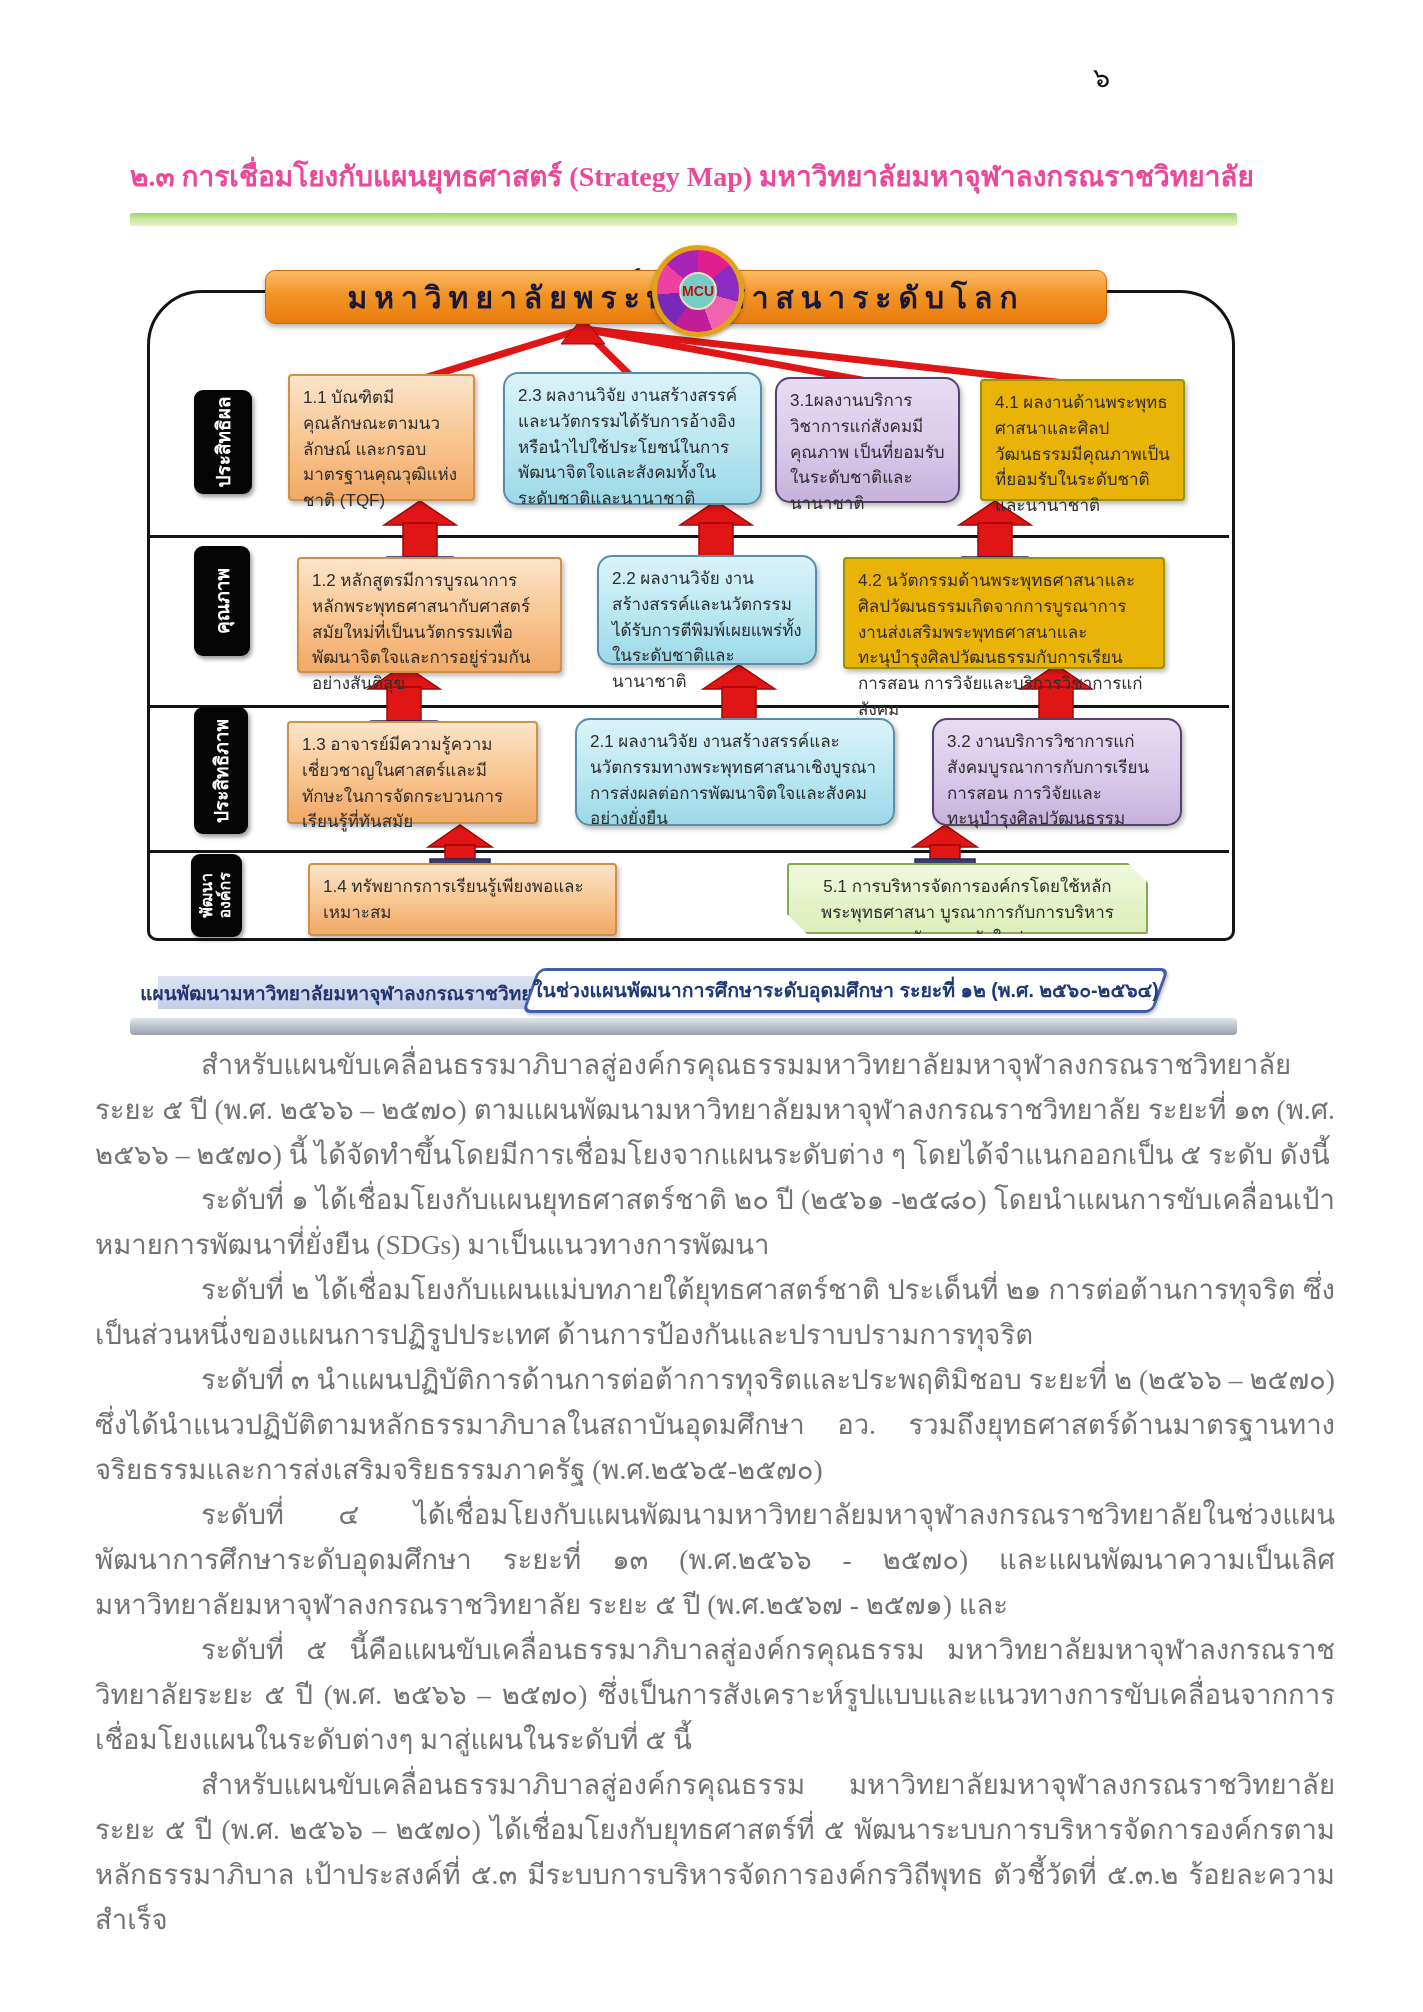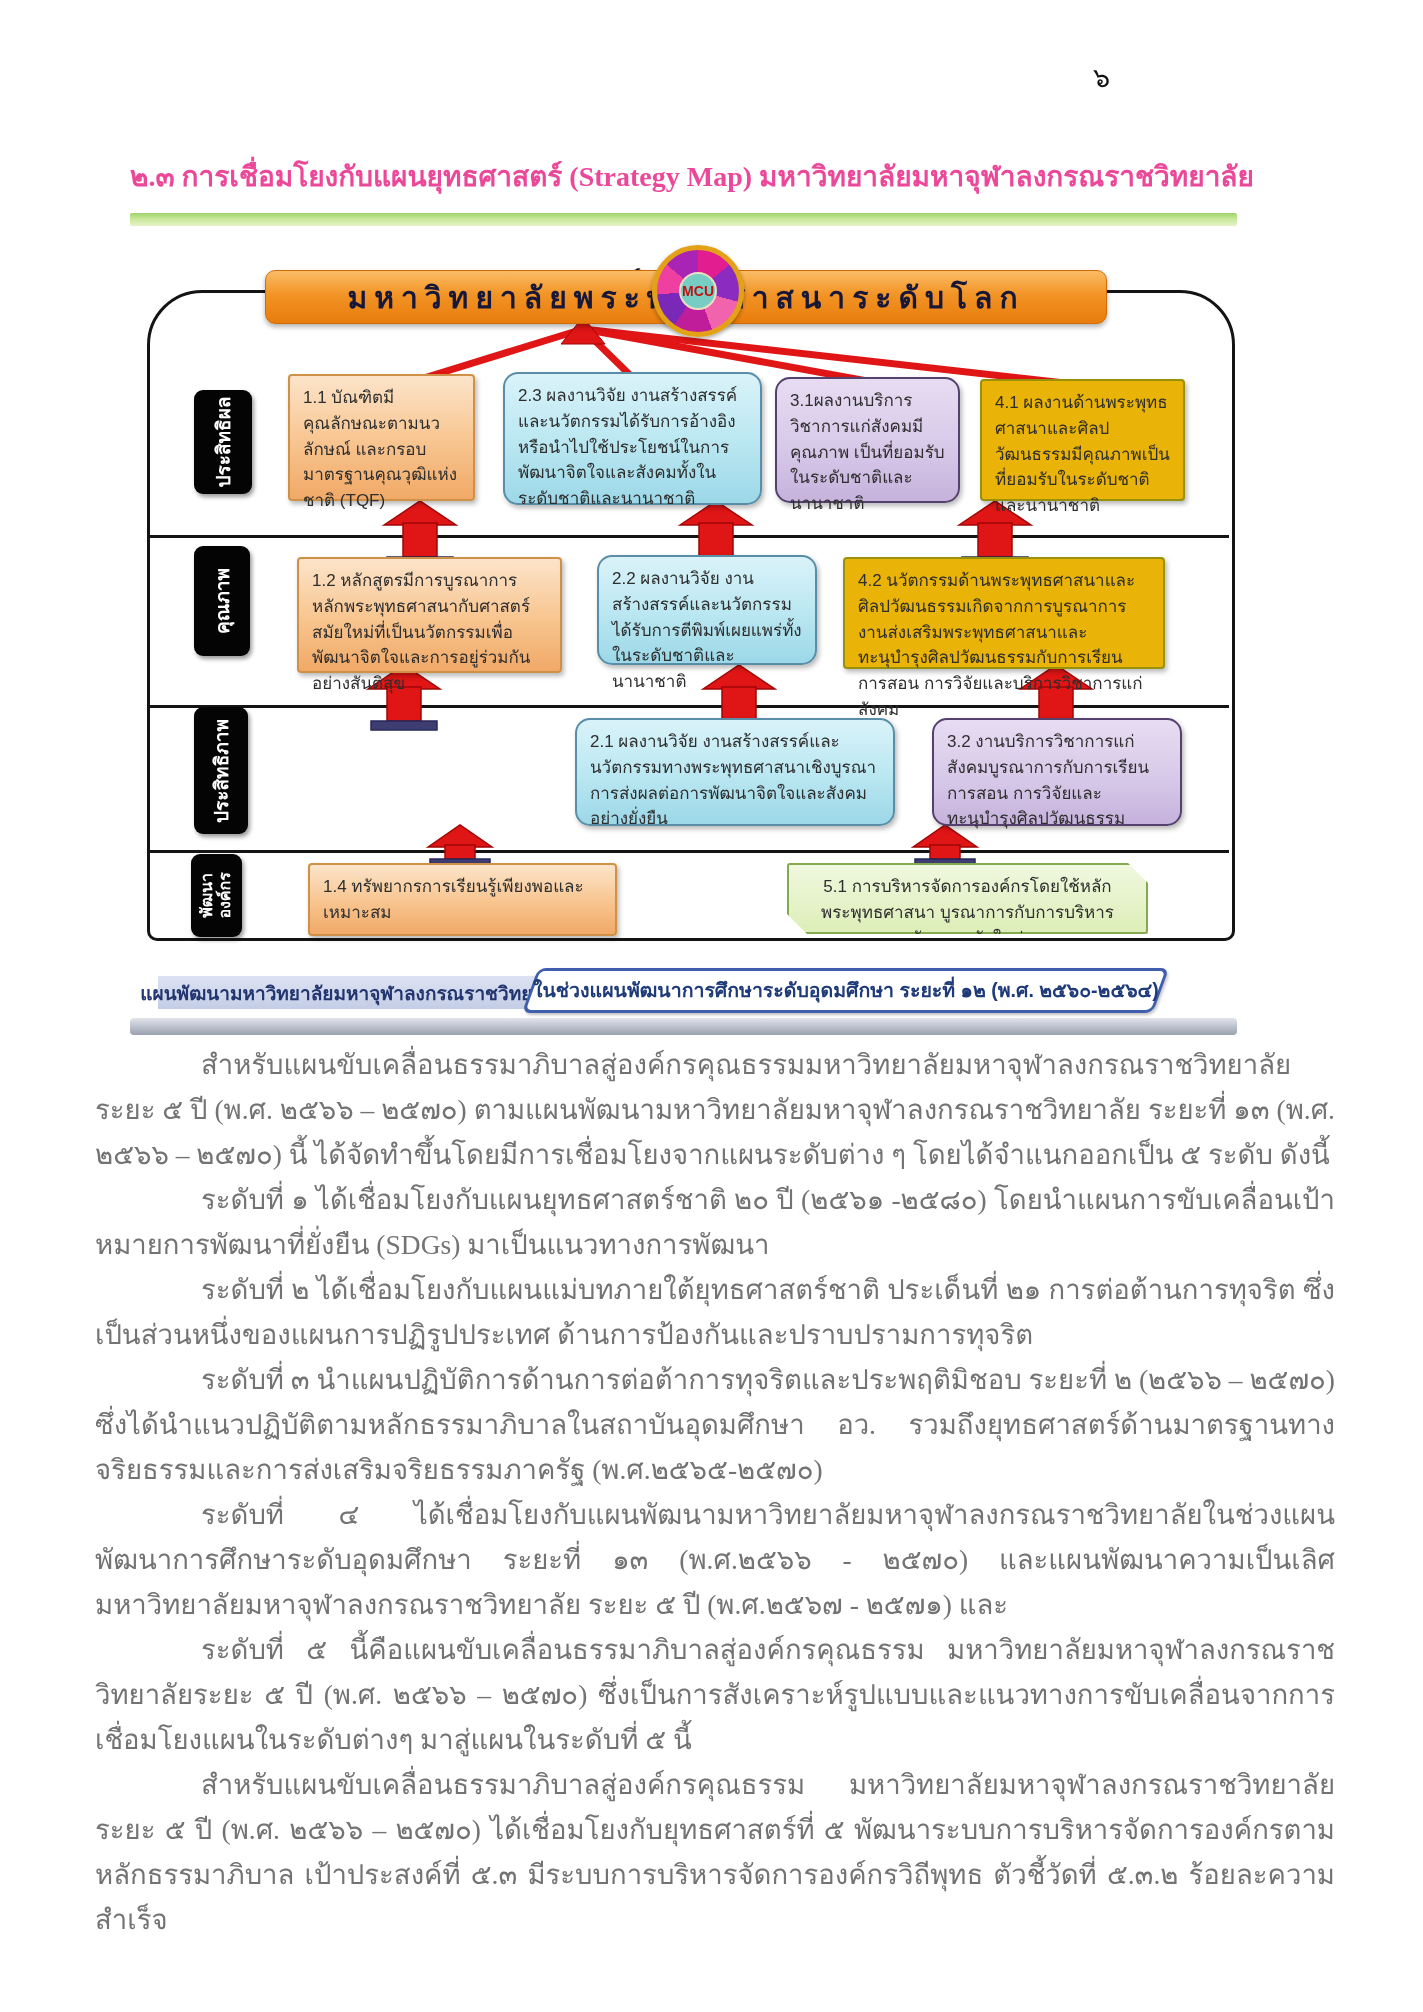--- a/index.html
+++ b/index.html
@@ -202,20 +202,21 @@
 
     <div class="sbox bx-peach" style="left:158px; top:161px; width:187px; height:127px">1.1 บัณฑิตมีคุณลักษณะตามนวลักษณ์ และกรอบมาตรฐานคุณวุฒิแห่งชาติ (TQF)</div>
     <div class="sbox bx-blue" style="left:373px; top:159px; width:259px; height:133px">2.3 ผลงานวิจัย งานสร้างสรรค์และนวัตกรรมได้รับการอ้างอิงหรือนำไปใช้ประโยชน์ในการพัฒนาจิตใจและสังคมทั้งในระดับชาติและนานาชาติ</div>
     <div class="sbox bx-purple" style="left:645px; top:164px; width:185px; height:126px">3.1ผลงานบริการวิชาการแก่สังคมมีคุณภาพ เป็นที่ยอมรับในระดับชาติและนานาชาติ</div>
     <div class="sbox bx-yellow" style="left:850px; top:166px; width:205px; height:122px">4.1 ผลงานด้านพระพุทธศาสนาและศิลปวัฒนธรรมมีคุณภาพเป็นที่ยอมรับในระดับชาติและนานาชาติ</div>
 
     <div class="sbox bx-peach" style="left:167px; top:344px; width:265px; height:116px">1.2 หลักสูตรมีการบูรณาการหลักพระพุทธศาสนากับศาสตร์สมัยใหม่ที่เป็นนวัตกรรมเพื่อพัฒนาจิตใจและการอยู่ร่วมกันอย่างสันติสุข</div>
     <div class="sbox bx-blue" style="left:467px; top:342px; width:220px; height:110px">2.2 ผลงานวิจัย งานสร้างสรรค์และนวัตกรรมได้รับการตีพิมพ์เผยแพร่ทั้งในระดับชาติและนานาชาติ</div>
     <div class="sbox bx-yellow" style="left:713px; top:344px; width:322px; height:112px">4.2 นวัตกรรมด้านพระพุทธศาสนาและศิลปวัฒนธรรมเกิดจากการบูรณาการงานส่งเสริมพระพุทธศาสนาและทะนุบำรุงศิลปวัฒนธรรมกับการเรียนการสอน การวิจัยและบริการวิชาการแก่สังคม</div>
 
+    <div class="sbox bx-peach" style="left:157px; top:508px; width:251px; height:103px">1.3 อาจารย์มีความรู้ความเชี่ยวชาญในศาสตร์และมีทักษะในการจัดกระบวนการเรียนรู้ที่ทันสมัย</div>
     <div class="sbox bx-blue" style="left:445px; top:505px; width:320px; height:108px">2.1 ผลงานวิจัย งานสร้างสรรค์และนวัตกรรมทางพระพุทธศาสนาเชิงบูรณาการส่งผลต่อการพัฒนาจิตใจและสังคมอย่างยั่งยืน</div>
     <div class="sbox bx-purple" style="left:802px; top:505px; width:250px; height:108px">3.2 งานบริการวิชาการแก่สังคมบูรณาการกับการเรียนการสอน การวิจัยและทะนุบำรุงศิลปวัฒนธรรม</div>
 
     <div class="sbox bx-peach center-text" style="left:178px; top:650px; width:309px; height:73px">1.4  ทรัพยากรการเรียนรู้เพียงพอและเหมาะสม</div>
     <div class="sbox bx-green" style="left:657px; top:650px; width:361px; height:71px; text-align:center">5.1 การบริหารจัดการองค์กรโดยใช้หลักพระพุทธศาสนา บูรณาการกับการบริหารจัดการสมัยใหม่</div>
 
     <div class="footer-left">
       <span>แผนพัฒนามหาวิทยาลัยมหาจุฬาลงกรณราชวิทยาลัย</span>
     </div>
     <div class="footer-tab">

